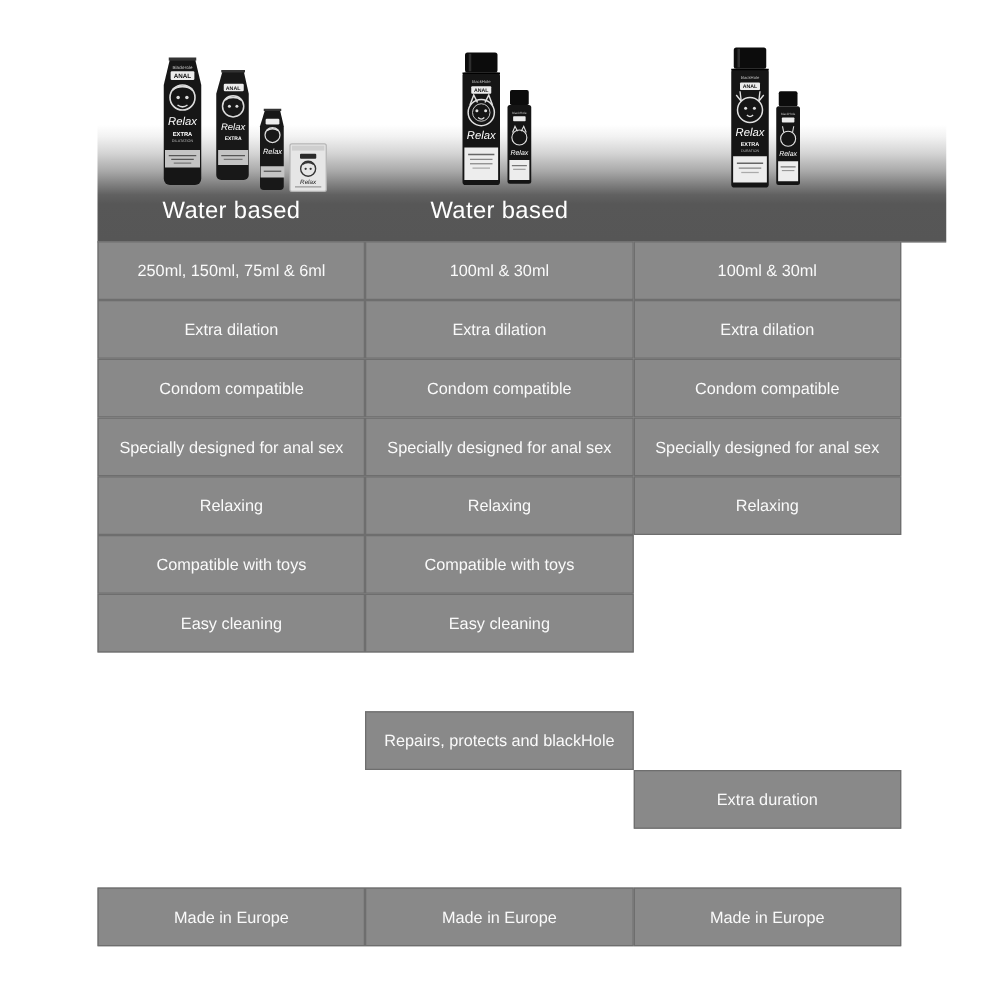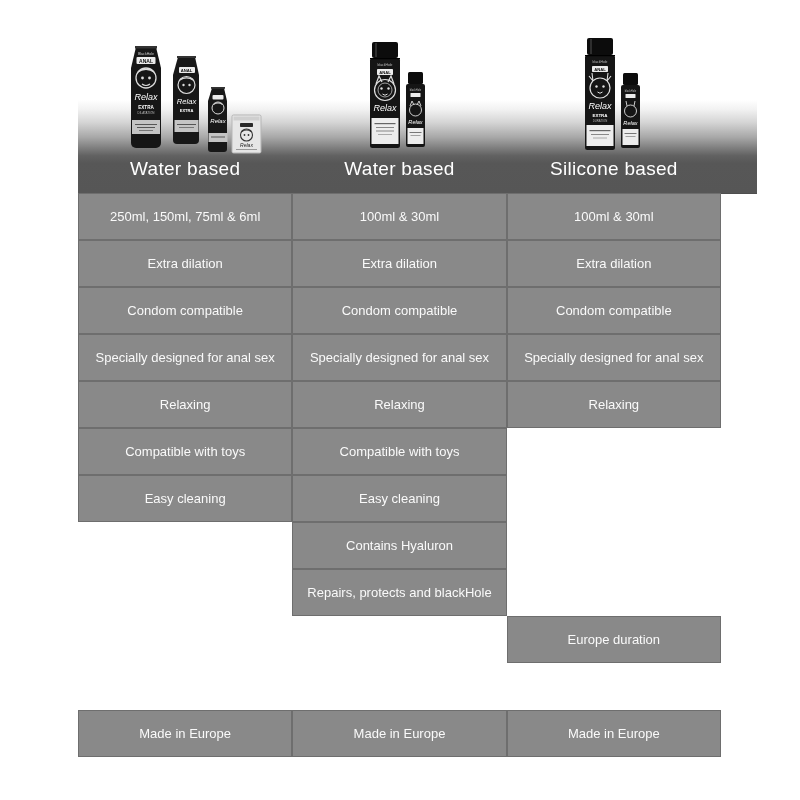--- a/index.html
+++ b/index.html
@@ -39,21 +39,20 @@
   .script{font-style:italic;}
 </style>
 </head>
 <body>
 
 <div class="page">
 
   <div class="band">
     <div class="hdr h0">Water based</div>
     <div class="hdr h1">Water based</div>
-    <div class="hdr h2">Silicone based</div>
   </div>
 
   <div class="prod" style="left:124px;top:44px;width:146px;height:112px;">
     <svg width="146" height="112" viewBox="0 0 146 112">
 
       <g>
         <path d="M12,3 H32 L37,24 V99 a5,5 0 0 1 -5,5 H12 a5,5 0 0 1 -5,-5 V24 Z" fill="#161616"></path>
         <rect x="11" y="2" width="22" height="2.5" fill="#333"></rect>
         <text x="22" y="11" font-size="3.6" fill="#c9c9c9" text-anchor="middle">BlackHole</text>
         <rect x="12.5" y="13" width="19" height="7" rx="1" fill="#ececec"></rect>
@@ -204,26 +203,25 @@
     <div class="cell" style="grid-area:7/1">Easy cleaning</div>
     <div class="cell" style="grid-area:12/1">Made in Europe</div>
 
     <div class="cell" style="grid-area:1/2">100ml &amp; 30ml</div>
     <div class="cell" style="grid-area:2/2">Extra dilation</div>
     <div class="cell" style="grid-area:3/2">Condom compatible</div>
     <div class="cell" style="grid-area:4/2">Specially designed for anal sex</div>
     <div class="cell" style="grid-area:5/2">Relaxing</div>
     <div class="cell" style="grid-area:6/2">Compatible with toys</div>
     <div class="cell" style="grid-area:7/2">Easy cleaning</div>
-    <div class="cell" style="grid-area:8/2">Contains Hyaluron</div>
     <div class="cell" style="grid-area:9/2">Repairs, protects and blackHole</div>
     <div class="cell" style="grid-area:12/2">Made in Europe</div>
 
     <div class="cell" style="grid-area:1/3">100ml &amp;  30ml</div>
     <div class="cell" style="grid-area:2/3">Extra dilation</div>
     <div class="cell" style="grid-area:3/3">Condom compatible</div>
     <div class="cell" style="grid-area:4/3">Specially designed for anal sex</div>
     <div class="cell" style="grid-area:5/3">Relaxing</div>
-    <div class="cell" style="grid-area:10/3">Europe duration</div>
+    <div class="cell" style="grid-area:10/3">Extra duration</div>
     <div class="cell" style="grid-area:12/3">Made in Europe</div>
   </div>
 
 </div>
 
 </body></html>

